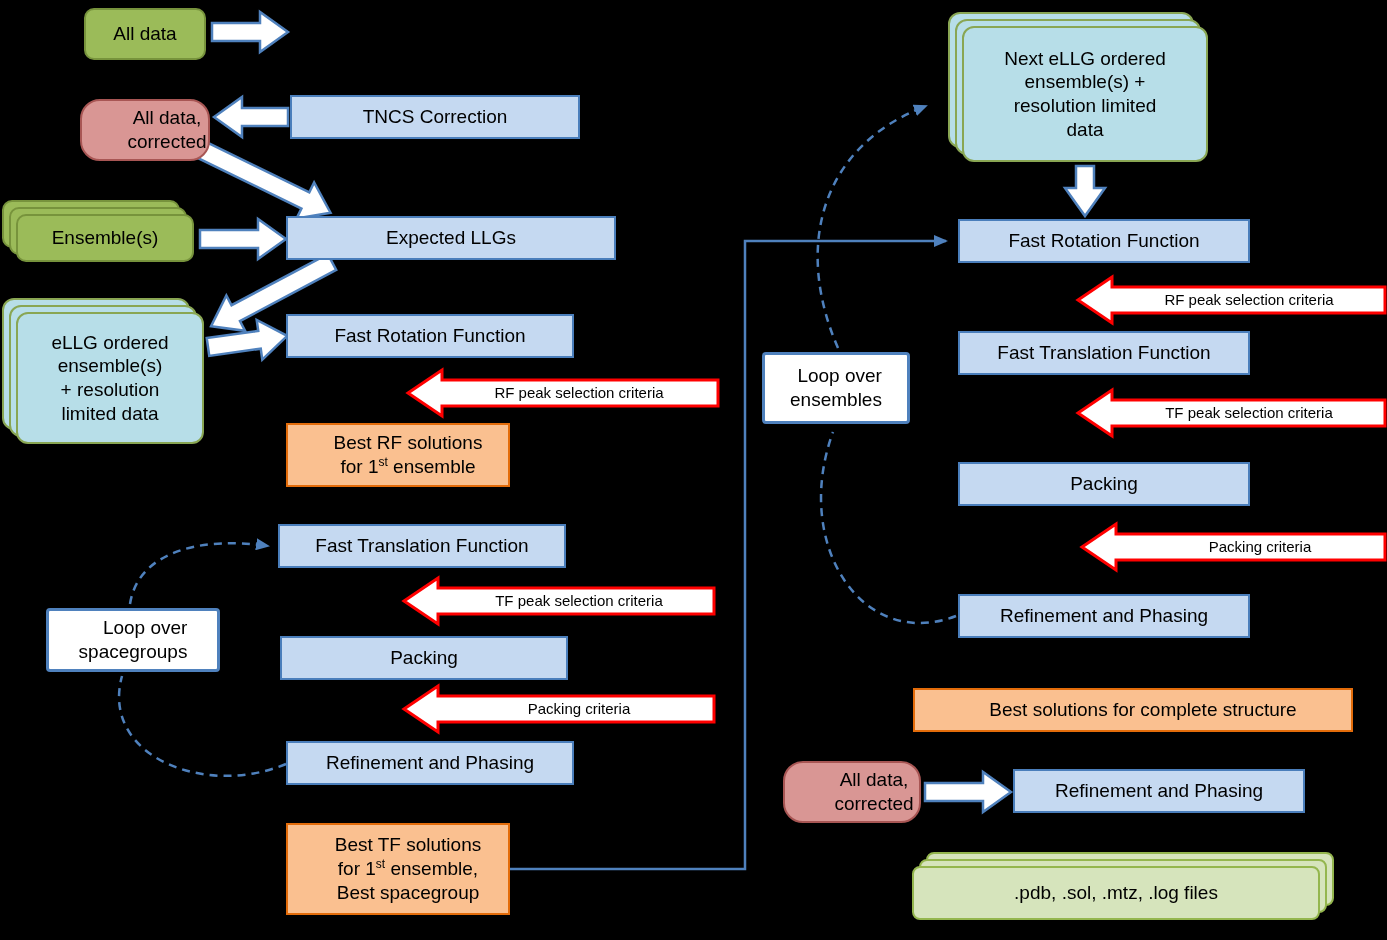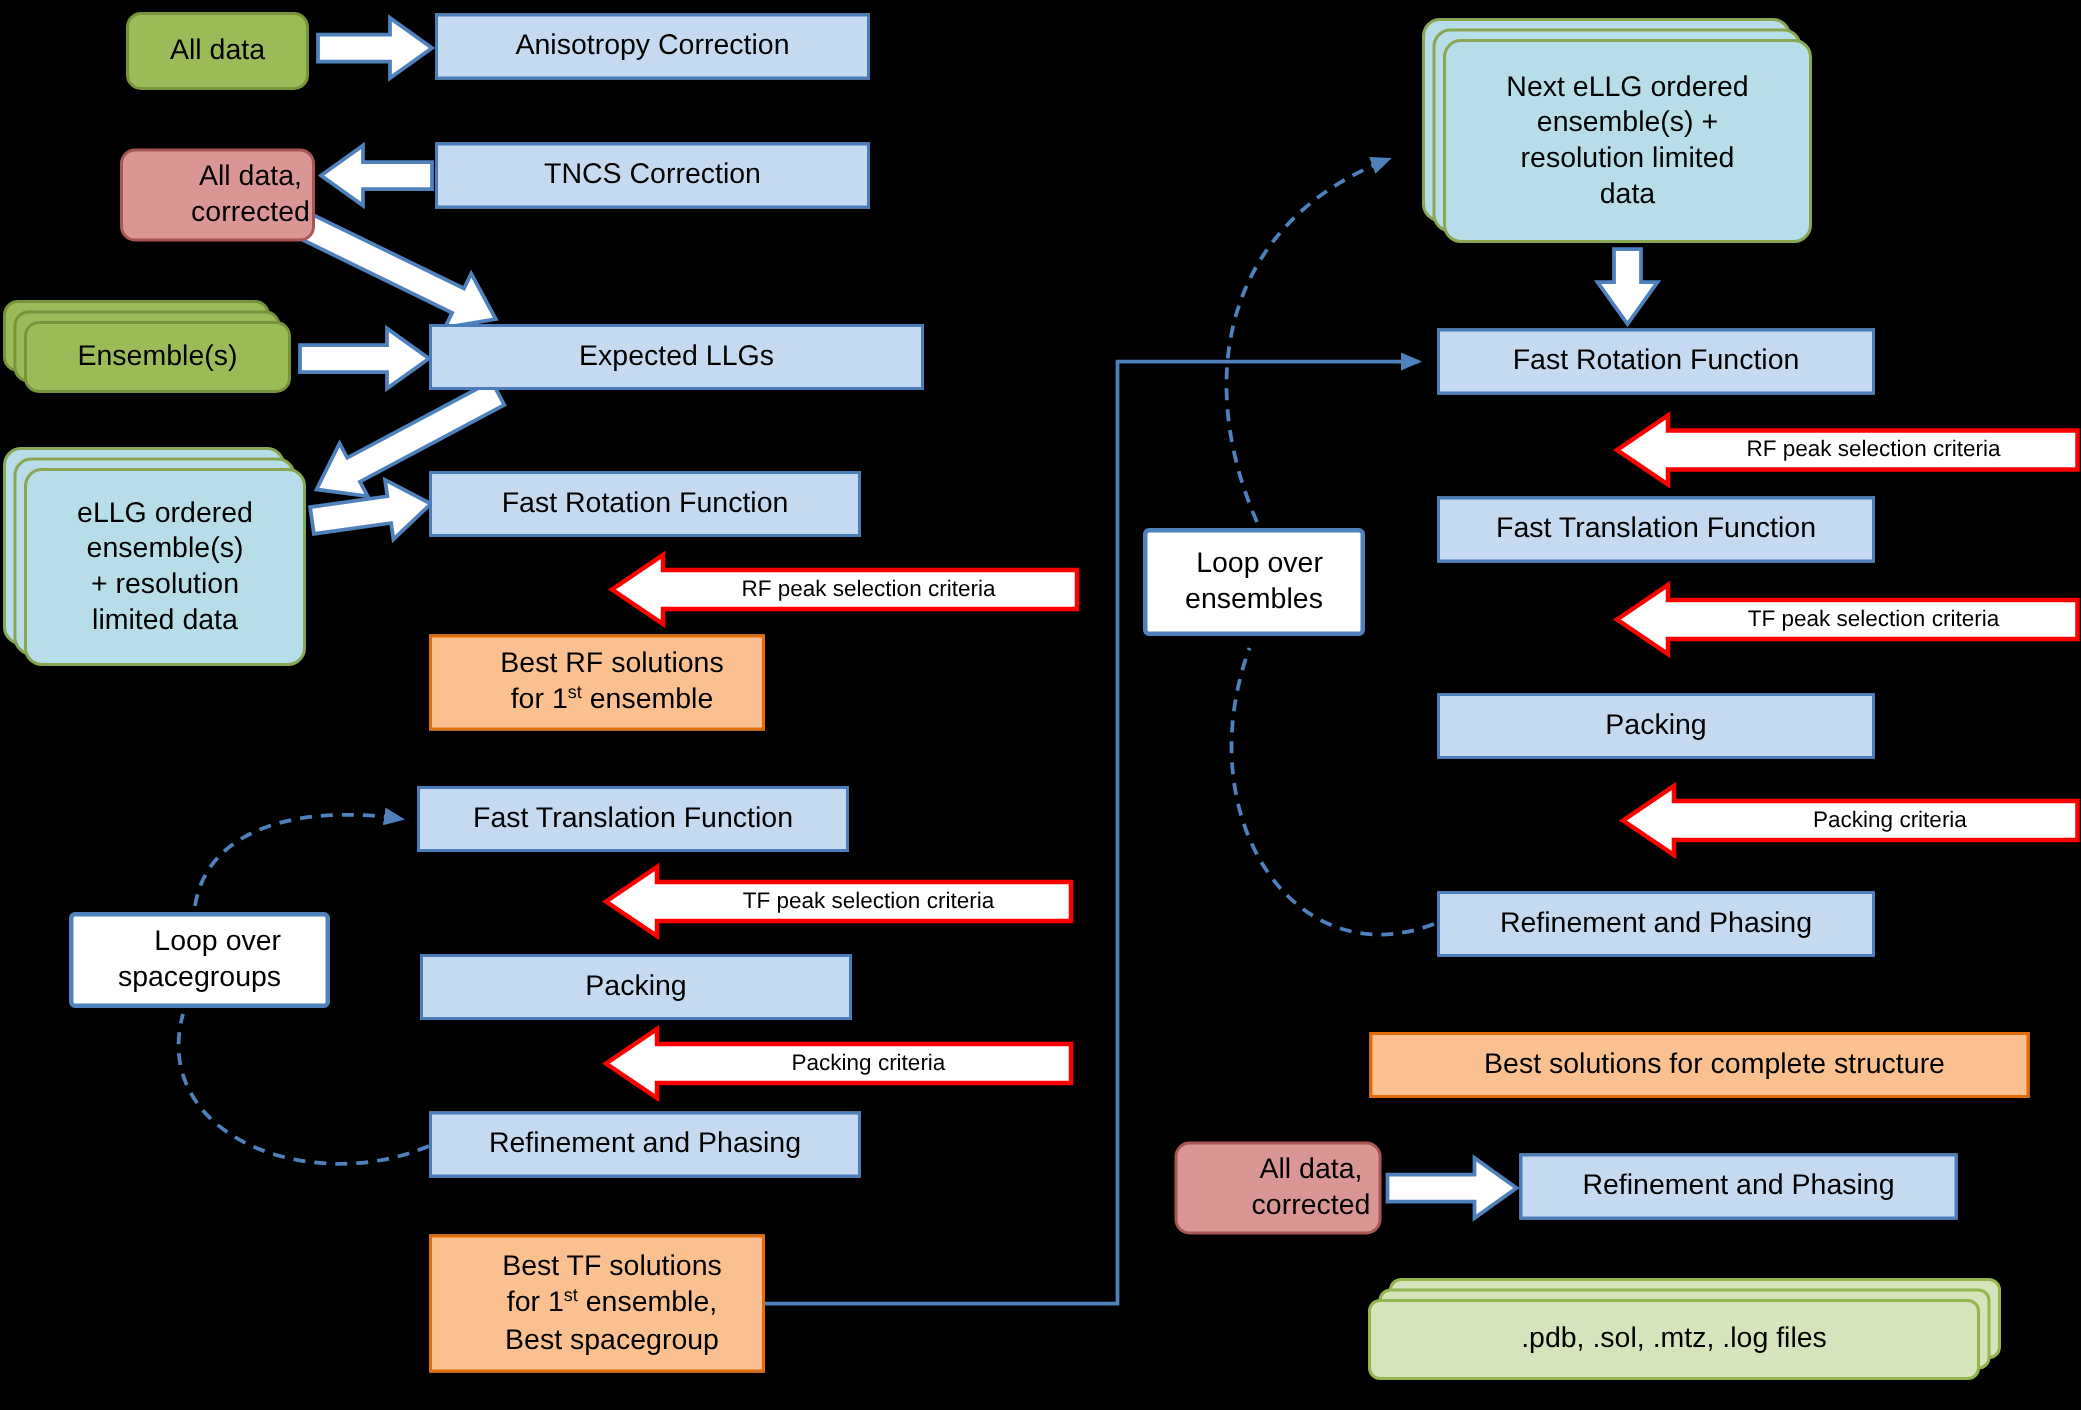--- a/index.html
+++ b/index.html
@@ -31,21 +31,21 @@
   .node {
     position: absolute; z-index: 2;
     display: flex; flex-direction: column; align-items: center; justify-content: center;
     text-align: center; color: #000; font-size: 19px; line-height: 1.25;
     white-space: pre-line;
   }
   .box-blue   { background: var(--blue-fill);   border: 2px solid var(--blue-border); }
   .box-orange { background: var(--orange-fill); border: 2px solid var(--orange-border); padding-left: 20px; }
   .box-lgreen { background: var(--lgreen-fill); border: 2px solid var(--lgreen-border); border-radius: 8px; }
   .round-green{ background: var(--green-fill);  border: 2px solid var(--green-border); border-radius: 10px; }
-  .round-pink { background: var(--pink-fill);   border: 2px solid var(--pink-border);  border-radius: 10px; padding-left: 44px; }
+  .round-pink { background: var(--pink-fill);   border: 2px solid var(--pink-border);  border-radius: 20px; padding-left: 44px; }
   .round-teal { background: var(--teal-fill);   border: 2px solid var(--teal-border);  border-radius: 12px; }
   .loop-box   { background: #ffffff; border: 3px solid var(--connector); border-radius: 4px; text-align: right; }
   .stack-back { z-index: 1; }
   .arrow-label {
     position: absolute; z-index: 3; text-align: center;
     font-size: 15px; line-height: 26px; height: 26px; color: #000;
   }
   sup { font-size: 12px; }
   .block-arrow { fill: #ffffff; stroke: var(--connector); stroke-width: 2.5; stroke-linejoin: miter; }
   .red-arrow   { fill: #ffffff; stroke: var(--red); stroke-width: 3; stroke-linejoin: miter; }
@@ -97,21 +97,20 @@
 
     <path class="dashed" d="M 956,616 C 862,652 792,544 833,432"></path>
     <path class="dashed" marker-end="url(#ah)" d="M 838,348 C 796,252 816,148 926,106"></path>
 
     <polygon class="tri" points="418,628 434,628 426,640"></polygon>
     <polygon class="tri" points="1027,455 1043,455 1035,467"></polygon>
   </svg>
 
   <div class="node round-green" style="left:84px;top:8px;width:122px;height:52px">All data</div>
 
-  <div class="node box-blue" style="left:290px;top:9px;width:290px;height:44px">Anisotropy Correction</div>
 
   <div class="node box-blue" style="left:290px;top:95px;width:290px;height:44px">TNCS Correction</div>
 
   <div class="node round-pink" style="left:80px;top:99px;width:130px;height:62px">All data,
 corrected</div>
 
   <div class="node round-green stack-back" style="left:2px;top:200px;width:178px;height:48px"></div>
   <div class="node round-green stack-back" style="left:9px;top:207px;width:178px;height:48px"></div>
   <div class="node round-green" style="left:16px;top:214px;width:178px;height:48px">Ensemble(s)</div>
 

